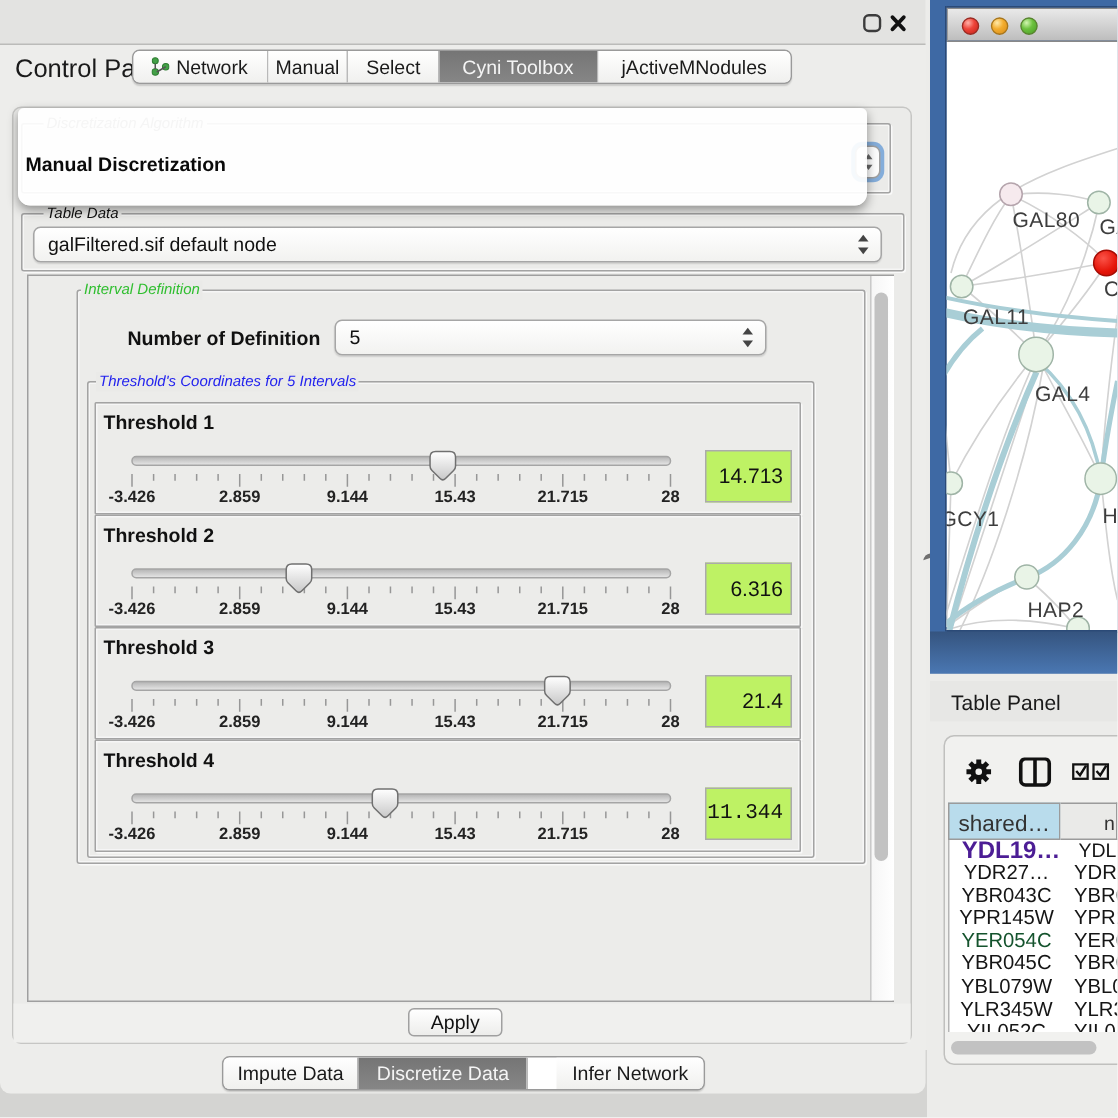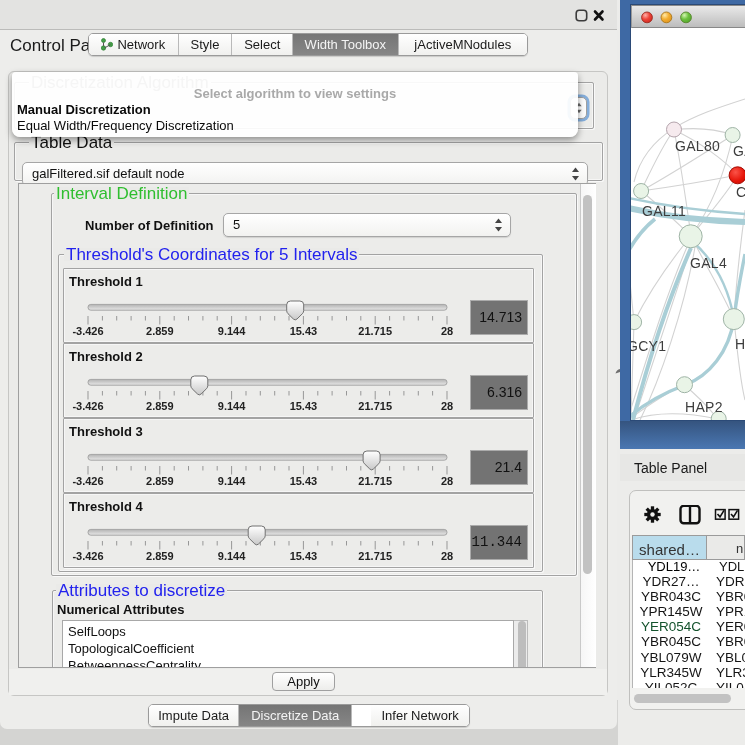--- a/index.html
+++ b/index.html
@@ -1,26 +1,26 @@
 <!DOCTYPE html>
 <html><head>
 <meta charset="utf-8">
 <style>
   html,body{margin:0;padding:0;}
   #app{position:relative;width:745px;height:745px;background:#ececea;
        font-family:"Liberation Sans",sans-serif;overflow:hidden;}
   .ab{position:absolute;}
   .grp{position:absolute;border:1px solid #a3a3a3;border-radius:2px;
        box-shadow:inset 0 0 0 1px rgba(255,255,255,.55),1px 1px 0 rgba(255,255,255,.7);}
-  .gtitle{position:absolute;font-size:17px;line-height:13px;padding:0 2px;background:#eaeae8;}
+  .gtitle{position:absolute;font-size:10px;line-height:13px;padding:0 2px;background:#eaeae8;font-style:italic;}
   .combo{position:absolute;background:linear-gradient(#ffffff,#f2f2f0);
        border:1px solid #a6a6a6;border-radius:5px;box-shadow:0 1px 1px rgba(0,0,0,.12);}
   .combo .ctext{position:absolute;left:9px;top:3px;font-size:13px;color:#111;}
   .arrows{position:absolute;right:7px;top:50%;transform:translateY(-50%);width:9px;height:14px;}
-  .vbox{position:absolute;background:#737373;border:1px solid #ababab;}
+  .vbox{position:absolute;background:#bef264;border:1px solid #ababab;}
   .vbox span{position:absolute;right:5px;top:8px;font-size:14px;color:#111;}
   .tl{font-size:13px;font-weight:bold;color:#111;}
   .seg{position:absolute;display:flex;background:#fff;border:1px solid #9a9a9a;
        border-radius:5px;box-shadow:0 1px 1px rgba(0,0,0,.15);overflow:hidden;text-align:center;}
   .seg .s{font-size:13px;color:#1a1a1a;display:flex;align-items:center;justify-content:center;
        background:linear-gradient(#ffffff,#f0f0ee);border-right:1px solid #b9b9b9;}
   .seg .s:last-child{border-right:none;}
   .seg .sel{background:linear-gradient(#757575,#868686);color:#f4f4f4;}
 </style>
 </head>
@@ -37,41 +37,41 @@
     <path d="M20 2.5 L27.5 10.5 M27.5 2.5 L20 10.5" stroke="#111" stroke-width="2.6" stroke-linecap="round"></path>
   </svg>
 
   <div class="seg" style="left:88px;top:33px;width:438px;height:21px;">
     <div class="s" style="width:89px;"><svg width="12" height="13" viewBox="0 0 12 13" style="margin-right:4px;">
           <circle cx="2.5" cy="2.5" r="2" fill="#43a047" stroke="#2e7d32" stroke-width=".7"></circle>
           <circle cx="2.5" cy="10" r="2.2" fill="#43a047" stroke="#2e7d32" stroke-width=".7"></circle>
           <circle cx="9.5" cy="6.5" r="2.2" fill="#43a047" stroke="#2e7d32" stroke-width=".7"></circle>
           <path d="M2.5 4.5 V8 M3.5 10 L9.5 6.5" stroke="#555" stroke-width="1"></path>
         </svg>Network</div>
-    <div class="s" style="width:53px;">Style</div>
+    <div class="s" style="width:53px;">Manual</div>
     <div class="s" style="width:60px;">Select</div>
-    <div class="s sel" style="width:105px;">Width Toolbox</div>
+    <div class="s sel" style="width:105px;">Cyni Toolbox</div>
     <div class="s" style="width:129px;">jActiveMNodules</div>
   </div>
 
   <div class="ab" style="left:8px;top:71px;width:600px;height:625px;background:#ebebe9;border:1px solid #c6c6c4;border-radius:6px;box-sizing:border-box;"></div>
 
   <div class="grp" style="left:14px;top:82px;width:578px;height:45px;"></div>
   <div class="gtitle" style="left:29px;top:76px;color:#7a7a7a;background:#ebebe9;">Discretization Algorithm</div>
 
   <div class="ab" style="left:570px;top:97px;width:17px;height:22px;border-radius:5px;background:#fdfdfd;border:1px solid #9f9f9f;box-shadow:0 0 0 2.5px rgba(106,158,214,.8);box-sizing:border-box;">
       <svg style="position:absolute;right:3px;top:3px;" width="8" height="14" viewBox="0 0 9 14">
         <path d="M4.5 1 L7.5 5 H1.5 Z" fill="#666"></path>
         <path d="M4.5 13 L1.5 9 H7.5 Z" fill="#666"></path>
       </svg>
     </div>
 
   <div class="grp" style="left:14px;top:142px;width:587px;height:37px;"></div>
   <div class="gtitle" style="left:29px;top:136px;color:#111;background:#ebebe9;">Table Data</div>
-  <div class="combo" style="left:22px;top:162px;width:564px;height:22px;">
+  <div class="combo" style="left:22px;top:151px;width:564px;height:22px;">
     <span class="ctext">galFiltered.sif default node</span>
     <svg class="arrows" viewBox="0 0 9 14">
         <path d="M4.5 0.5 L8 5 H1 Z" fill="#444"></path>
         <path d="M4.5 13.5 L1 9 H8 Z" fill="#444"></path>
       </svg>
   </div>
 
   <div class="ab" id="scrollpane" style="left:18px;top:183px;width:578px;height:485px;border:1px solid #9f9f9f;background:#ececea;box-sizing:border-box;overflow:hidden;"></div>
 
   <div class="ab" style="left:580px;top:184px;width:15px;height:483px;background:linear-gradient(90deg,#f6f6f6,#ffffff);border-left:1px solid #c9c9c9;"></div>
@@ -300,38 +300,26 @@
       <text x="168.6" y="66.5" font-size="11" font-weight="bold" fill="#222" text-anchor="middle" font-family="Liberation Sans,sans-serif">9.144</text>
       <text x="240.4" y="66.5" font-size="11" font-weight="bold" fill="#222" text-anchor="middle" font-family="Liberation Sans,sans-serif">15.43</text>
       <text x="312.2" y="66.5" font-size="11" font-weight="bold" fill="#222" text-anchor="middle" font-family="Liberation Sans,sans-serif">21.715</text>
       <text x="384.0" y="66.5" font-size="11" font-weight="bold" fill="#222" text-anchor="middle" font-family="Liberation Sans,sans-serif">28</text>
     <path d="M189.0 33 L198.4 33 Q202.2 33 202.2 36.8 L202.2 42.6 Q202.2 44.4 200.9 45.7 L195.5 51 Q193.7 52.8 191.9 51 L186.5 45.7 Q185.2 44.4 185.2 42.6 L185.2 36.8 Q185.2 33 189.0 33 Z" fill="url(#thg4)" stroke="#707070" stroke-width="1"></path>
   </svg>
   <div class="vbox" style="left:470px;top:525px;width:56px;height:33px;font-family:Liberation Mono, monospace;">
       <span>11.344</span>
     </div>
 
-  <div class="ab" style="left:18px;top:580px;width:578px;height:87px;overflow:hidden;">
-    <div class="grp" style="left:34px;top:10px;width:489px;height:120px;"></div>
-    <div class="gtitle" style="left:38px;top:4px;color:#2222ee;">Attributes to discretize</div>
-    <div class="ab tl" style="left:39px;top:22px;">Numerical Attributes</div>
-    <div class="ab" style="left:44px;top:40px;width:452px;height:60px;background:#ffffff;border:1px solid #a8a8a8;box-sizing:border-box;">
-      <div style="font-size:13px;color:#111;padding:2px 0 0 5px;line-height:17.2px;">SelfLoops<br>TopologicalCoefficient<br>BetweennessCentrality</div>
-    </div>
-    <div class="ab" style="left:496px;top:40px;width:14px;height:60px;background:#ebebeb;border:1px solid #bbbbbb;border-left:none;box-sizing:border-box;"></div>
-    <div class="ab" style="left:500px;top:41px;width:8px;height:58px;background:#bdbdbd;border-radius:4px;"></div>
-  </div>
 
   <div class="ab" style="left:9px;top:669px;width:598px;height:26px;background:#f0f0ee;"></div>
   <div class="ab" style="left:272px;top:672px;width:63px;height:19px;background:linear-gradient(#ffffff,#ededeb);border:1px solid #a0a0a0;border-radius:4px;box-sizing:border-box;text-align:center;font-size:13px;color:#111;line-height:17px;">Apply</div>
 
   <div class="ab" style="left:12px;top:72px;width:566px;height:65px;background:rgba(255,255,255,0.92);border-radius:4px 4px 8px 8px;box-shadow:0 3px 7px rgba(0,0,0,0.4);"></div>
-  <div class="ab" style="left:12px;top:86px;width:566px;text-align:center;font-size:13px;font-weight:bold;color:#a9a9a9;">Select algorithm to view settings</div>
   <div class="ab" style="left:17px;top:102px;font-size:13px;font-weight:bold;color:#0a0a0a;">Manual Discretization</div>
-  <div class="ab" style="left:17px;top:118px;font-size:13px;color:#0a0a0a;">Equal Width/Frequency Discretization</div>
 
   <svg class="ab" style="left:614px;top:368px;" width="7" height="8" viewBox="0 0 7 8">
       <path d="M1.5 5.5 Q2.5 1.5 6 1 L6 4 Z" fill="#6f6f6f"></path>
     </svg>
 
   <div class="ab" id="bluewin" style="left:620px;top:0;width:125px;height:449px;background:#3e69a4;"></div>
   <div class="ab" style="left:631px;top:5px;width:114px;height:23px;background:linear-gradient(#e9e9e9,#bdbdbd);border-top:1px solid #8a8a8a;border-left:1px solid #9a9a9a;border-bottom:1px solid #888888;box-sizing:border-box;"></div>
   <div class="ab" style="left:631px;top:28px;width:114px;height:392px;background:#ffffff;"></div>
 
   <div class="ab" style="left:630px;top:4px;width:1px;height:417px;background:#2b4a77;"></div>
@@ -452,21 +440,21 @@
       <rect x="85" y="4.6" width="9.6" height="9.6" stroke-width="1.5"></rect>
       <path d="M87 9 L89.5 11.8 L93.5 5.4" stroke-width="1.6"></path>
     </g>
   </svg>
 
   <div class="ab" style="left:632px;top:535px;width:75px;height:25px;background:#b9dcec;border:1px solid #9b9b9b;box-sizing:border-box;"></div>
   <div class="ab" style="left:707px;top:535px;width:38px;height:25px;background:#eaeae8;border:1px solid #9b9b9b;border-left:none;box-sizing:border-box;"></div>
   <div class="ab" style="left:632px;top:541px;width:75px;text-align:center;font-size:15px;color:#333;">shared…</div>
   <div class="ab" style="left:736px;top:541px;font-size:13px;color:#333;">n</div>
   <div class="ab" style="left:632px;top:560px;width:113px;height:128px;background:#ffffff;border-left:1px solid #b5b5b5;box-sizing:border-box;overflow:hidden;">
-      <div class="ab" style="left:3px;top:-1px;width:76px;text-align:center;font-size:13px;color:#000000;">YDL19…</div>
+      <div class="ab" style="left:3px;top:-1px;width:76px;text-align:center;font-size:16px;color:#4c1d95;font-weight:bold;">YDL19…</div>
       <div class="ab" style="left:86px;top:-1px;font-size:13px;color:#151515;">YDL1</div>
       <div class="ab" style="left:0px;top:14px;width:76px;text-align:center;font-size:13.5px;color:#151515;">YDR27…</div>
       <div class="ab" style="left:83px;top:14px;font-size:13.5px;color:#151515;">YDR2</div>
       <div class="ab" style="left:0px;top:29px;width:76px;text-align:center;font-size:13.5px;color:#151515;">YBR043C</div>
       <div class="ab" style="left:83px;top:29px;font-size:13.5px;color:#151515;">YBR0</div>
       <div class="ab" style="left:0px;top:44px;width:76px;text-align:center;font-size:13.5px;color:#151515;">YPR145W</div>
       <div class="ab" style="left:83px;top:44px;font-size:13.5px;color:#151515;">YPR1</div>
       <div class="ab" style="left:0px;top:59px;width:76px;text-align:center;font-size:13.5px;color:#14532d;">YER054C</div>
       <div class="ab" style="left:83px;top:59px;font-size:13.5px;color:#151515;">YER0</div>
       <div class="ab" style="left:0px;top:74px;width:76px;text-align:center;font-size:13.5px;color:#151515;">YBR045C</div>

